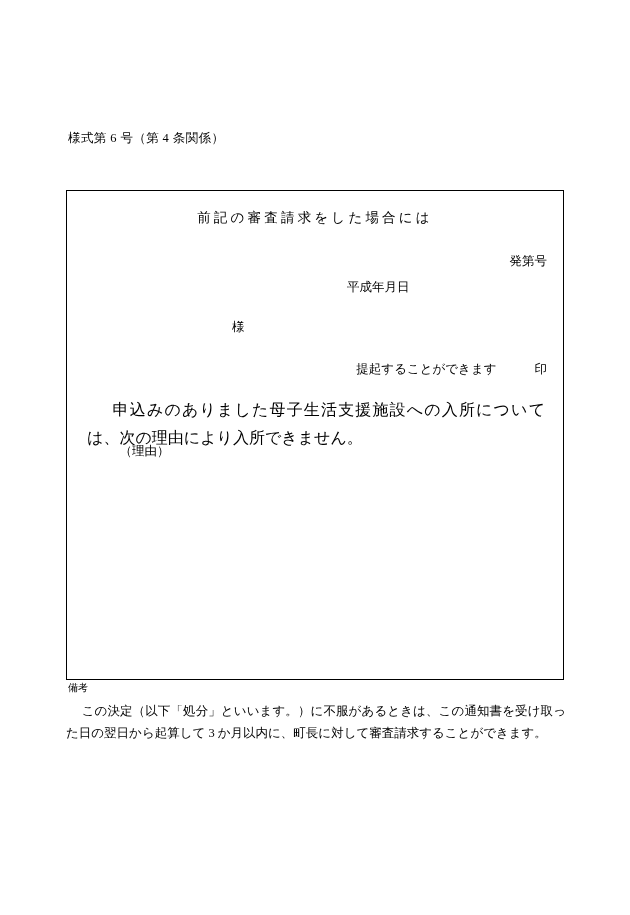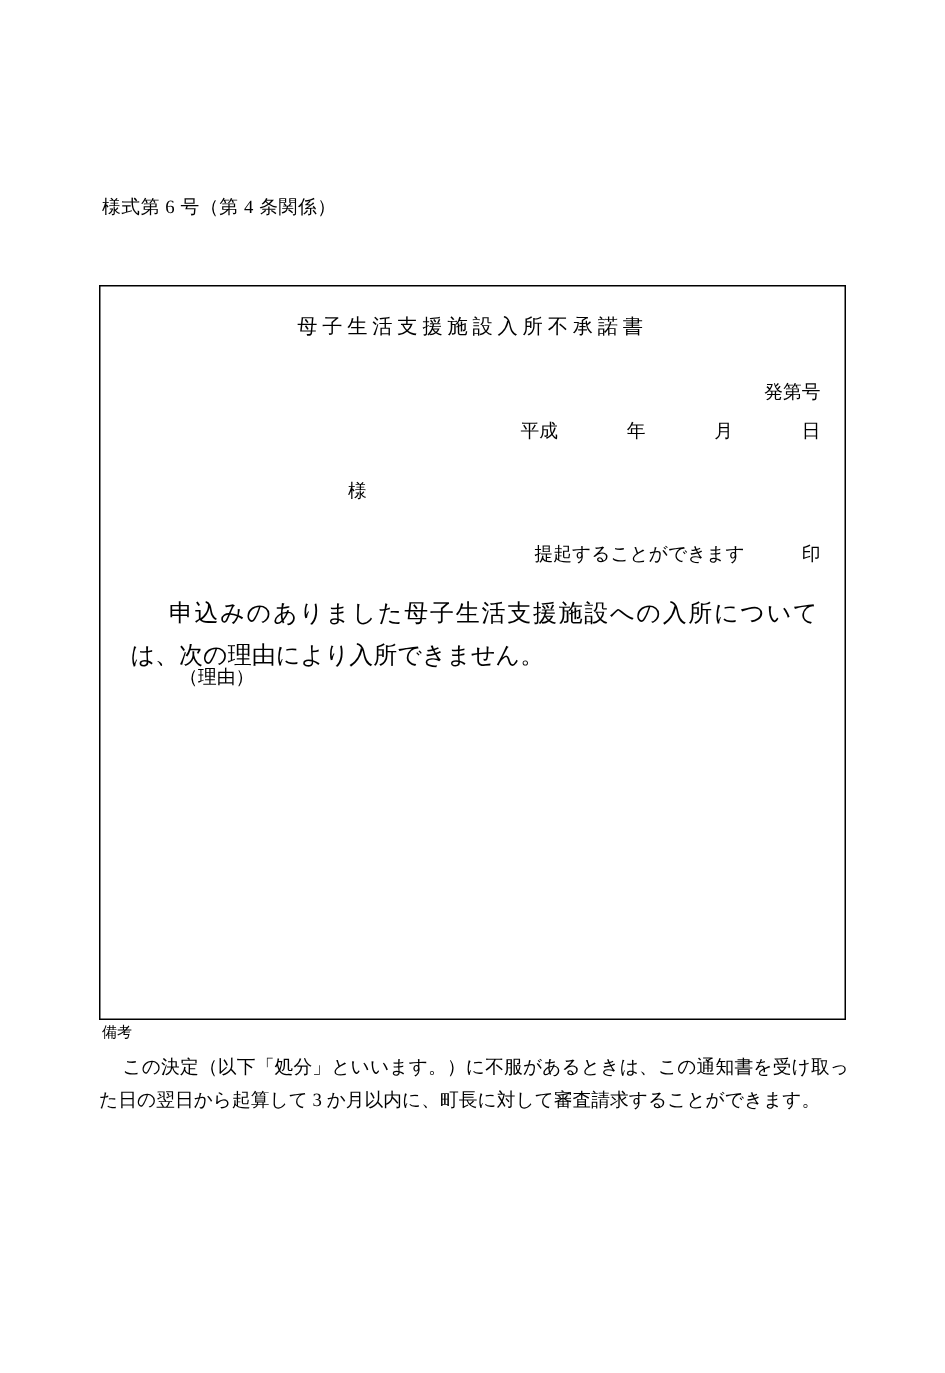--- a/index.html
+++ b/index.html
@@ -58,21 +58,21 @@
     display: flex;
     justify-content: flex-end;
   }
   .date-line {
     position: absolute;
     right: 16px;
     top: 88px;
     width: 200px;
     font-size: 12.5px;
     display: flex;
-    justify-content: space-between;
+    justify-content: flex-start;
   }
   .date-line span, .issue-line span {
     white-space: nowrap;
   }
   .addressee {
     position: absolute;
     left: 165px;
     top: 128px;
     font-size: 12.5px;
   }
@@ -125,21 +125,21 @@
 </style>
 </head>
 <body>
 
 <div class="page">
 
   <div class="form-number">様式第 6 号（第 4 条関係）</div>
 
   <div class="doc-box">
 
-    <div class="doc-title">母子生活支援施設入所不承諾書</div>
+    <div class="doc-title">前記の審査請求をした場合には</div>
 
     <div class="issue-line">
       <span>発第</span>
       <span>号</span>
     </div>
 
     <div class="date-line">
       <span>平成</span>
       <span>年</span>
       <span>月</span>

